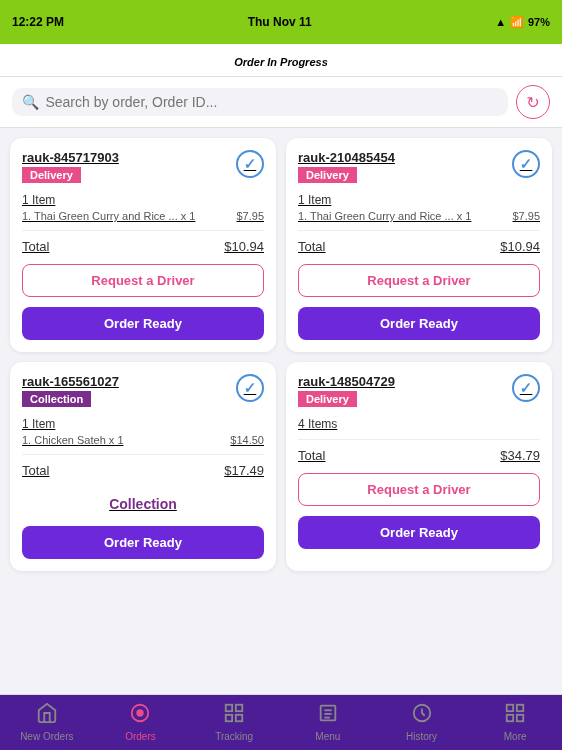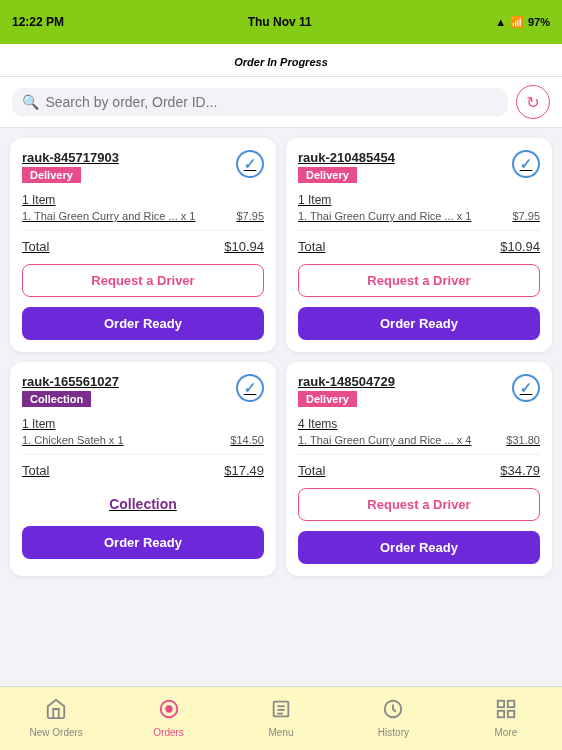--- a/index.html
+++ b/index.html
@@ -207,24 +207,24 @@
       padding: 8px;
       font-size: 14px;
       font-weight: 700;
       color: #7b2d8b;
       text-align: center;
       margin-bottom: 6px;
     }
 
     
     .bottom-nav {
-      background: #fef9c3;
+      background: #4c1d95;
       border-top: 1px solid #ddd;
       display: flex;
-      height: 64px;
+      height: 56px;
       padding-bottom: 2px;
       justify-content: center;
     }
     .nav-item {
       flex: 1;
       display: flex;
       flex-direction: column;
       align-items: center;
       justify-content: center;
       gap: 2px;
@@ -349,24 +349,20 @@
       <div class="order-card">
     <div class="card-header">
       <div>
         <div class="order-id">rauk-148504729</div>
         <span class="badge badge-delivery">Delivery</span>
       </div>
       <div class="check-circle">✓</div>
     </div>
     <div class="items-count">4 Items</div>
     
-    <div class="item-line">
-      <span class="item-name">1. Thai Green Curry and Rice ... x 4</span>
-      <span class="item-price">$31.80</span>
-    </div>
   
     <hr class="divider">
     <div class="total-row">
       <span>Total</span>
       <span>$34.79</span>
     </div>
     
     <button class="btn-outline">Request a Driver</button>
   
     
@@ -386,20 +382,31 @@
     <span class="nav-label ">New Orders</span>
   </div>
     <div class="nav-item">
     <span class="nav-icon active">
       <svg width="22" height="22" viewBox="0 0 24 24" fill="none" stroke="#e74c8b" stroke-width="2">
           <circle cx="12" cy="12" r="9"></circle>
           <circle cx="12" cy="12" r="3" fill="#e74c8b"></circle>
         </svg>
     </span>
     <span class="nav-label active">Orders</span>
+  </div>
+    <div class="nav-item">
+    <span class="nav-icon ">
+      <svg width="22" height="22" viewBox="0 0 24 24" fill="none" stroke="#888" stroke-width="2">
+          <rect x="3" y="3" width="7" height="7"></rect>
+          <rect x="14" y="3" width="7" height="7"></rect>
+          <rect x="3" y="14" width="7" height="7"></rect>
+          <rect x="14" y="14" width="7" height="7"></rect>
+        </svg>
+    </span>
+    <span class="nav-label ">Tracking</span>
   </div>
     <div class="nav-item">
     <span class="nav-icon ">
       <svg width="22" height="22" viewBox="0 0 24 24" fill="none" stroke="#888" stroke-width="2">
           <rect x="4" y="4" width="16" height="16" rx="1"></rect>
           <line x1="8" y1="9" x2="16" y2="9"></line>
           <line x1="8" y1="13" x2="16" y2="13"></line>
           <line x1="8" y1="17" x2="14" y2="17"></line>
         </svg>
     </span>

